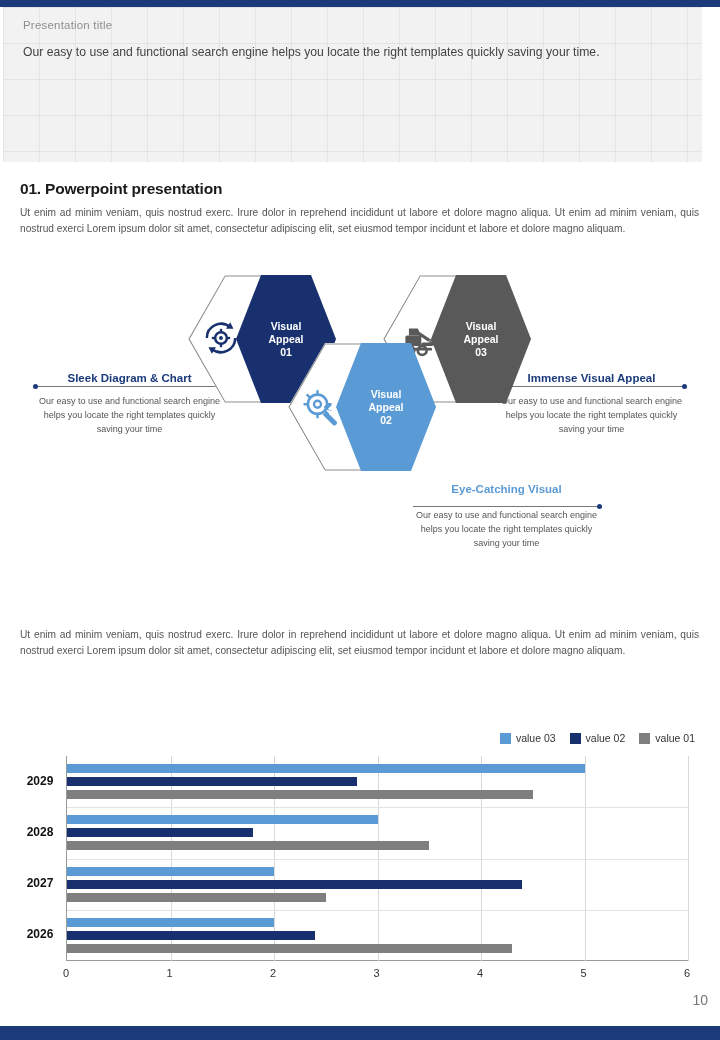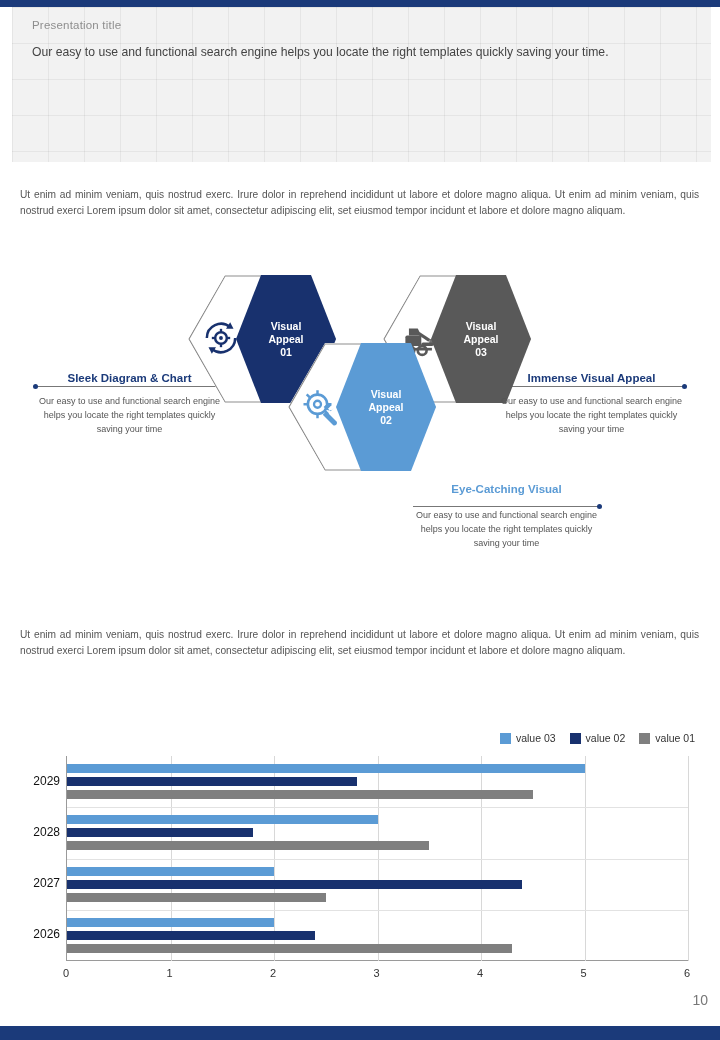--- a/index.html
+++ b/index.html
@@ -10,21 +10,21 @@
     color:#333;
     position:relative;
     overflow:hidden;
   }
   .topbar{position:absolute;left:0;top:0;width:720px;height:7px;background:#1b3a7a;}
   .bottombar{position:absolute;left:0;bottom:0;width:720px;height:14px;background:#1b3a7a;}
   .bottombar2{position:absolute;left:0;bottom:14px;width:720px;height:3px;background:#ffffff;}
 
   
   .header{
-    position:absolute;left:12px;top:7px;width:699px;height:155px;
+    position:absolute;left:3px;top:7px;width:699px;height:155px;
     background:
       repeating-linear-gradient(to right, rgba(0,0,0,0.055) 0 1px, transparent 1px 36px),
       repeating-linear-gradient(to bottom, rgba(0,0,0,0.055) 0 1px, transparent 1px 36px),
       #f2f2f2;
   }
   .hdr-inner{position:relative;padding:12px 20px 0 20px;}
   .pres-title{font-size:11.5px;color:#8e8e8e;letter-spacing:.2px;}
   .slide-title{
     font-size:38px;line-height:44px;color:#1b3a7a;font-weight:bold;
     margin-top:2px;letter-spacing:-0.5px;
@@ -65,38 +65,39 @@
 
   
   #chart{position:absolute;left:0;top:724px;width:720px;height:280px;}
   .legend{position:absolute;right:25px;top:8px;display:flex;gap:14px;align-items:center;}
   .legend-item{display:flex;align-items:center;gap:5px;font-size:10.5px;color:#333;}
   .legend-swatch{width:11px;height:11px;display:inline-block;}
   .plot{position:absolute;left:66px;top:32px;width:621px;height:205px;border-left:1px solid #9a9a9a;}
   .gridline{position:absolute;top:0;bottom:0;width:1px;background:#d8d8d8;}
   .axisline{position:absolute;left:0;right:0;bottom:0;height:1px;background:#9a9a9a;}
   .bar{position:absolute;height:9px;}
-  .ytick{position:absolute;font-size:12px;font-weight:normal;color:#111;text-align:right;width:40px;}
+  .ytick{position:absolute;font-size:12px;font-weight:bold;color:#111;text-align:center;width:40px;}
   .xtick{position:absolute;font-size:11px;color:#333;top:210px;text-align:center;width:24px;}
   .groupsep{position:absolute;left:0;right:0;height:1px;background:#e2e2e2;}
   .pagenum{position:absolute;right:12px;bottom:32px;font-size:14px;color:#777;}
 </style>
 </head>
 <body>
 
 <div class="topbar"></div>
 
 <div class="header">
   <div class="hdr-inner">
     <div class="pres-title">Presentation title</div>
     <div class="subtitle">Our easy to use and functional search engine helps you locate the right templates quickly saving your time.</div>
   </div>
 </div>
 
 <div class="sec" style="top:180px;">
+  <div class="sec-title">01. Powerpoint presentation</div>
   <div class="sec-body">Ut enim ad minim veniam, quis nostrud exerc. Irure dolor in reprehend incididunt ut labore et dolore magno aliqua. Ut enim ad minim veniam, quis nostrud exerci  Lorem ipsum dolor sit amet, consectetur adipiscing elit, set eiusmod tempor incidunt et labore et dolore magno aliquam.</div>
 </div>
 
 <div id="diagram">
 
   <div class="hline" style="left:35px;top:136px;width:187px;"></div>
   <div class="dot" style="left:33px;top:134px;"></div>
   <div class="hline" style="left:498px;top:136px;width:186px;"></div>
   <div class="dot" style="left:682px;top:134px;"></div>
   <div class="hline" style="left:413px;top:256px;width:187px;"></div>

